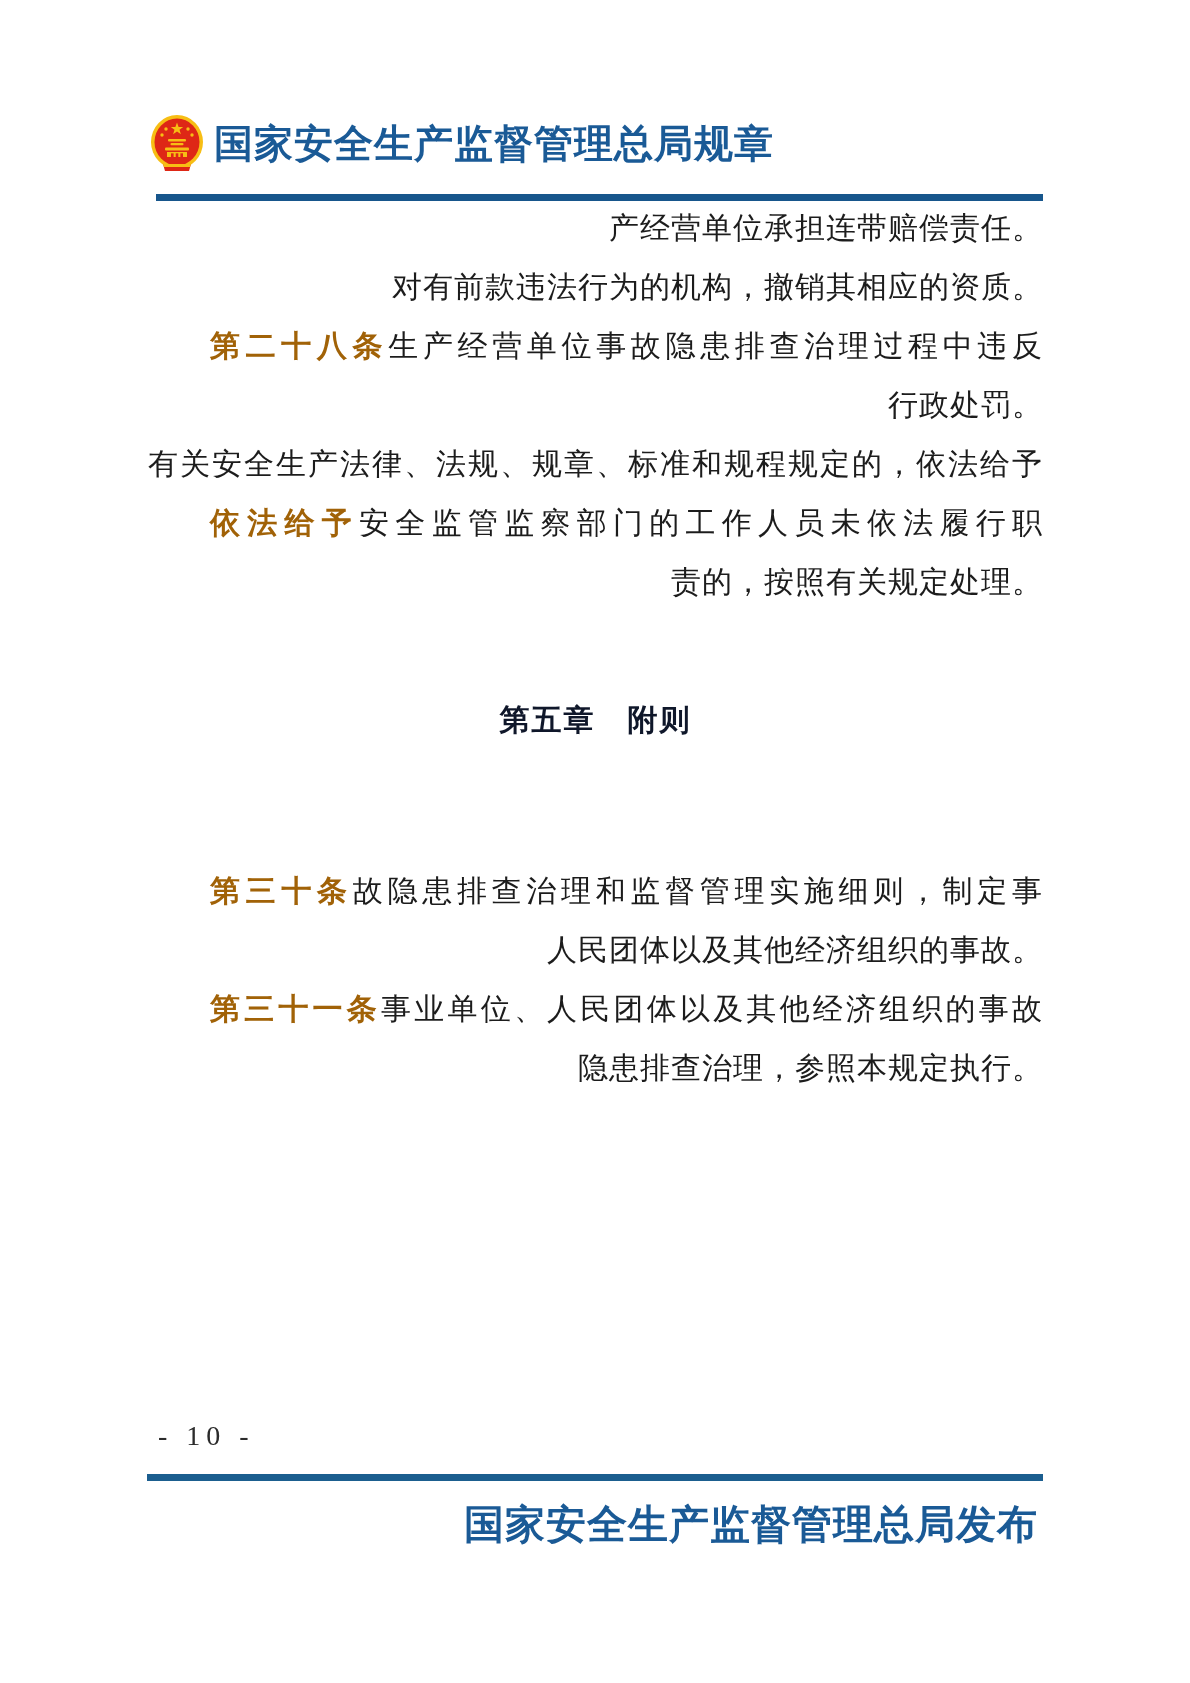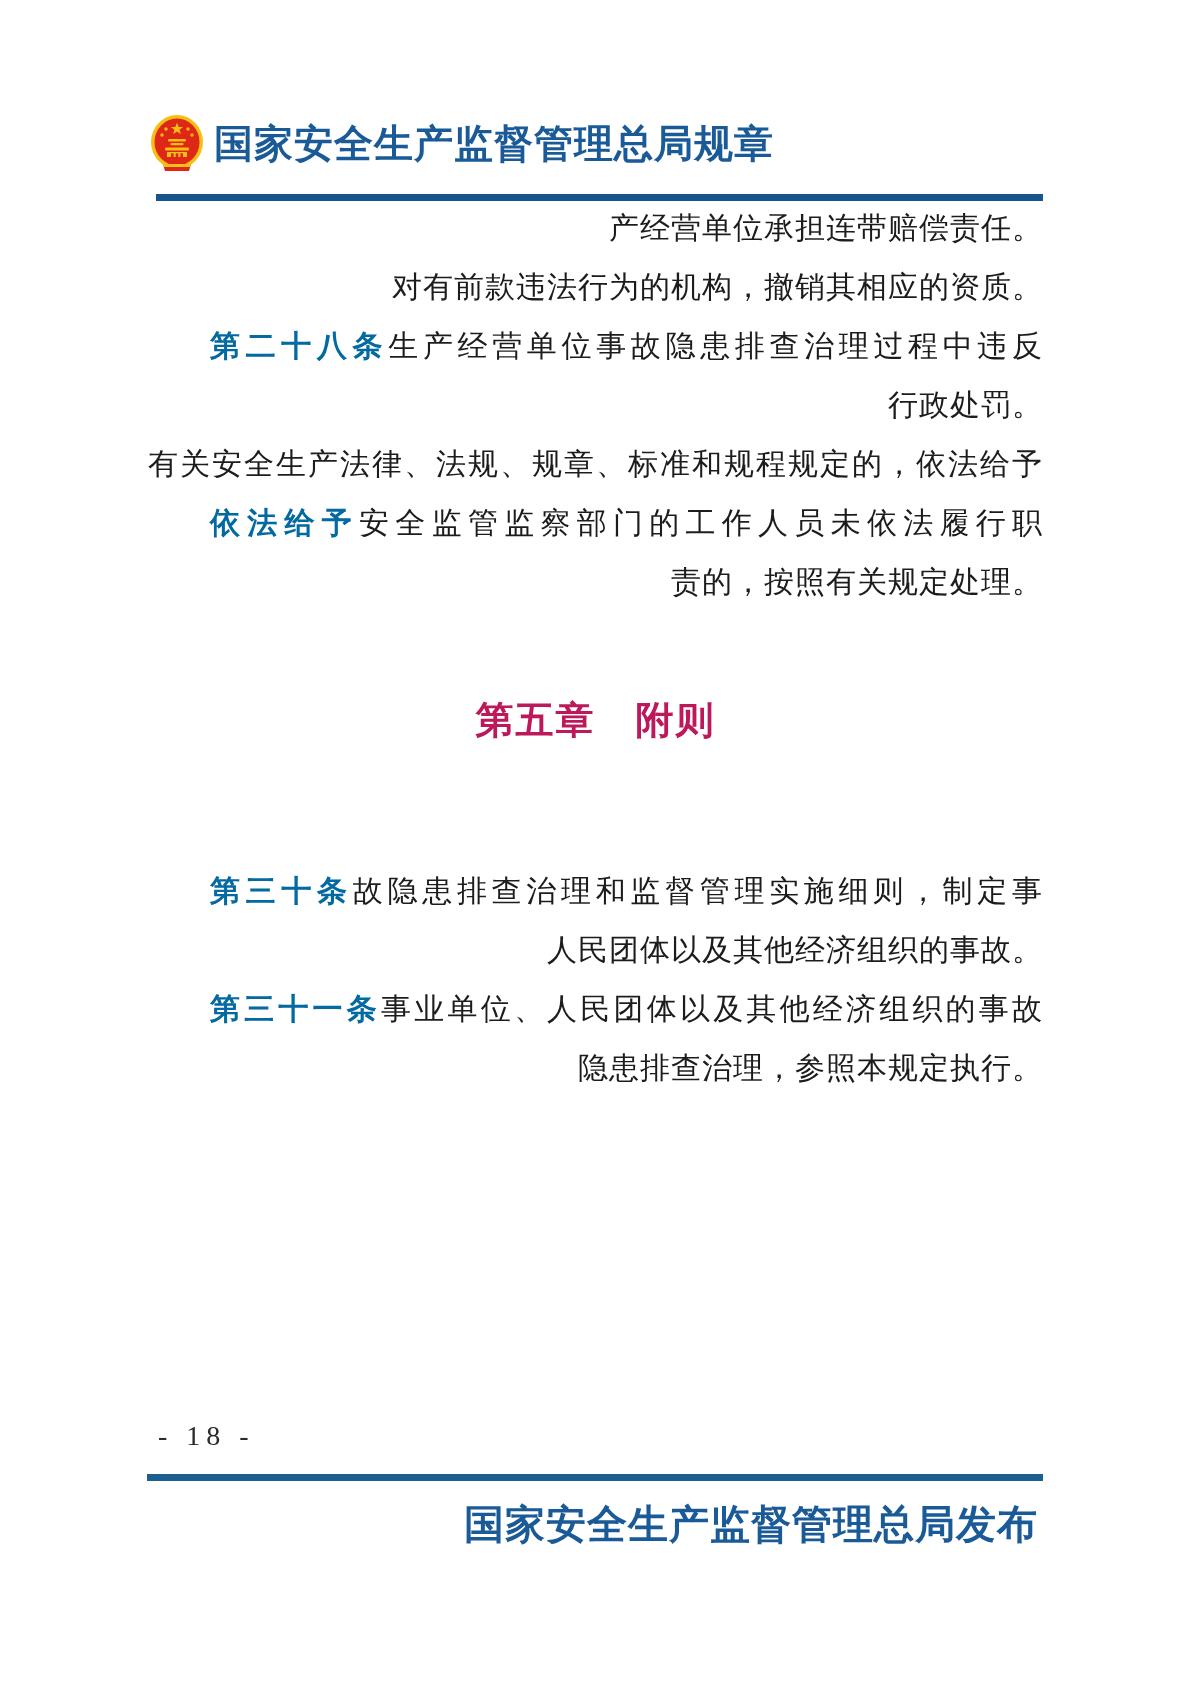--- a/index.html
+++ b/index.html
@@ -56,32 +56,32 @@
   .line.full {
     white-space: normal;
     text-align: justify;
     text-align-last: justify;
   }
   .line.indent { padding-left: 62px; }
   .article-no {
     font-family: "Liberation Sans", "DejaVu Sans", sans-serif;
     font-weight: 700;
     letter-spacing: 2px;
-    color: #0369a1;
+    color: #a16207;
   }
   .chapter-heading {
     margin-top: 86px;
     margin-bottom: 118px;
     text-align: center;
     font-family: "Liberation Sans", "DejaVu Sans", sans-serif;
     font-weight: 700;
-    font-size: 38px;
+    font-size: 30px;
     line-height: 46px;
     letter-spacing: 2px;
-    color: #be185d;
+    color: #0f172a;
   }
 
   
   .page-number {
     position: absolute;
     left: 158px;
     top: 1420px;
     font-size: 28px;
     letter-spacing: 6px;
     color: #2b2b2b;
@@ -147,17 +147,17 @@
       <div class="line full"><span>有关安全生产法律、法规、规章、标准和规程规定的，依法给予</span></div>
       <div class="line full indent"><b class="article-no">依法给予</b><span>安全监管监察部门的工作人员未依法履行职</span></div>
       <div class="line"><span>责的，按照有关规定处理。</span></div>
       <div class="chapter-heading">第五章　附则</div>
       <div class="line full indent"><b class="article-no">第三十条</b><span>故隐患排查治理和监督管理实施细则，制定事</span></div>
       <div class="line"><span>人民团体以及其他经济组织的事故。</span></div>
       <div class="line full indent"><b class="article-no">第三十一条</b><span>事业单位、人民团体以及其他经济组织的事故</span></div>
       <div class="line"><span>隐患排查治理，参照本规定执行。</span></div>
     </div>
 
-  <div class="page-number">- 18 -</div>
+  <div class="page-number">- 10 -</div>
   <div class="footer-rule"></div>
   <div class="publisher">国家安全生产监督管理总局发布</div>
 
 </div>
 
 </body></html>

